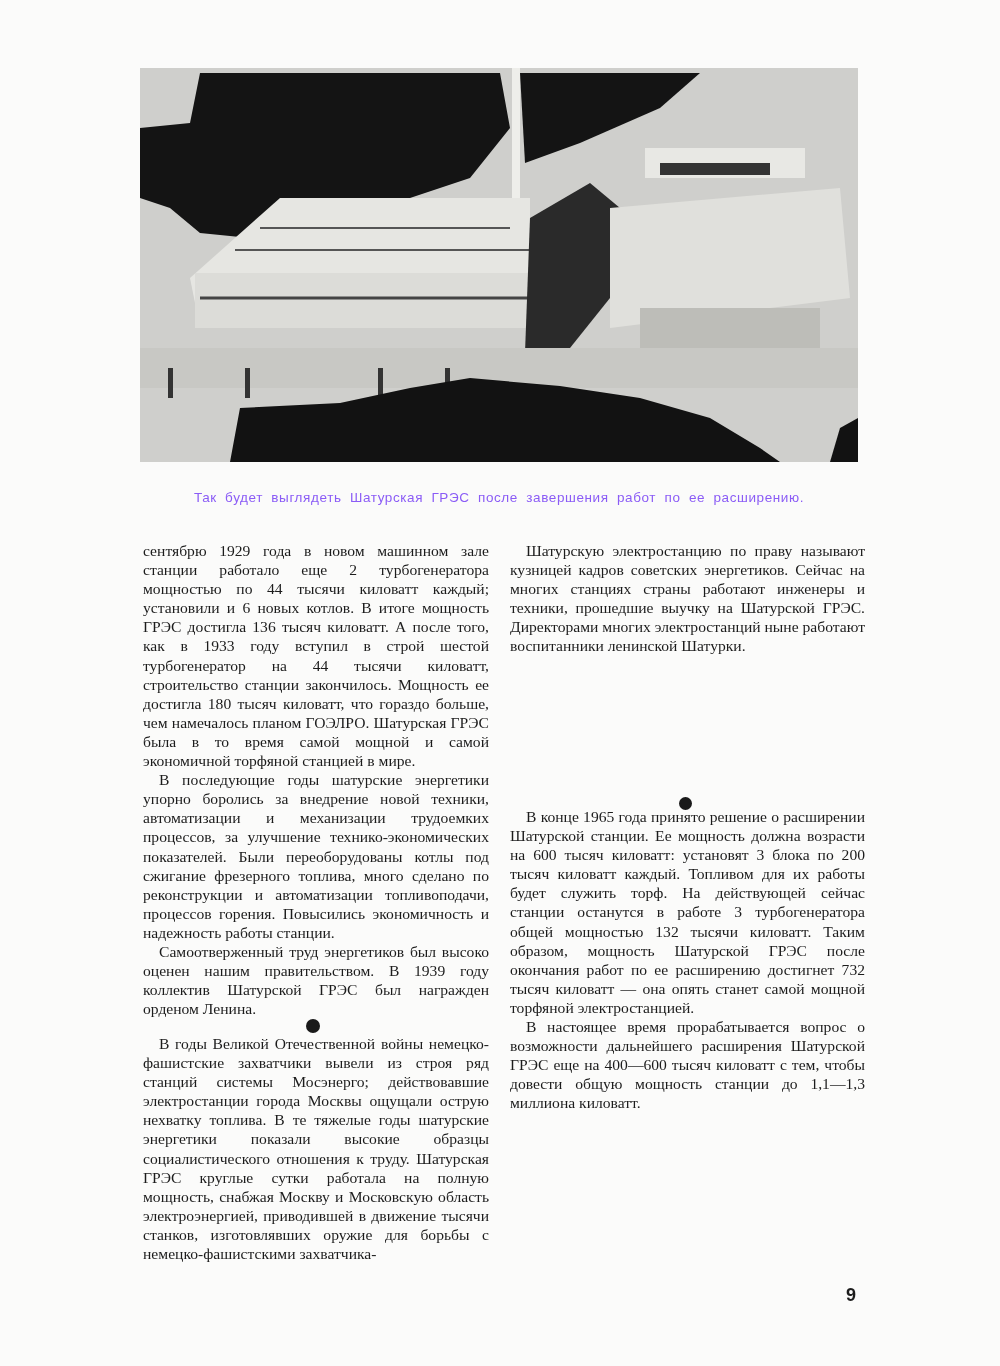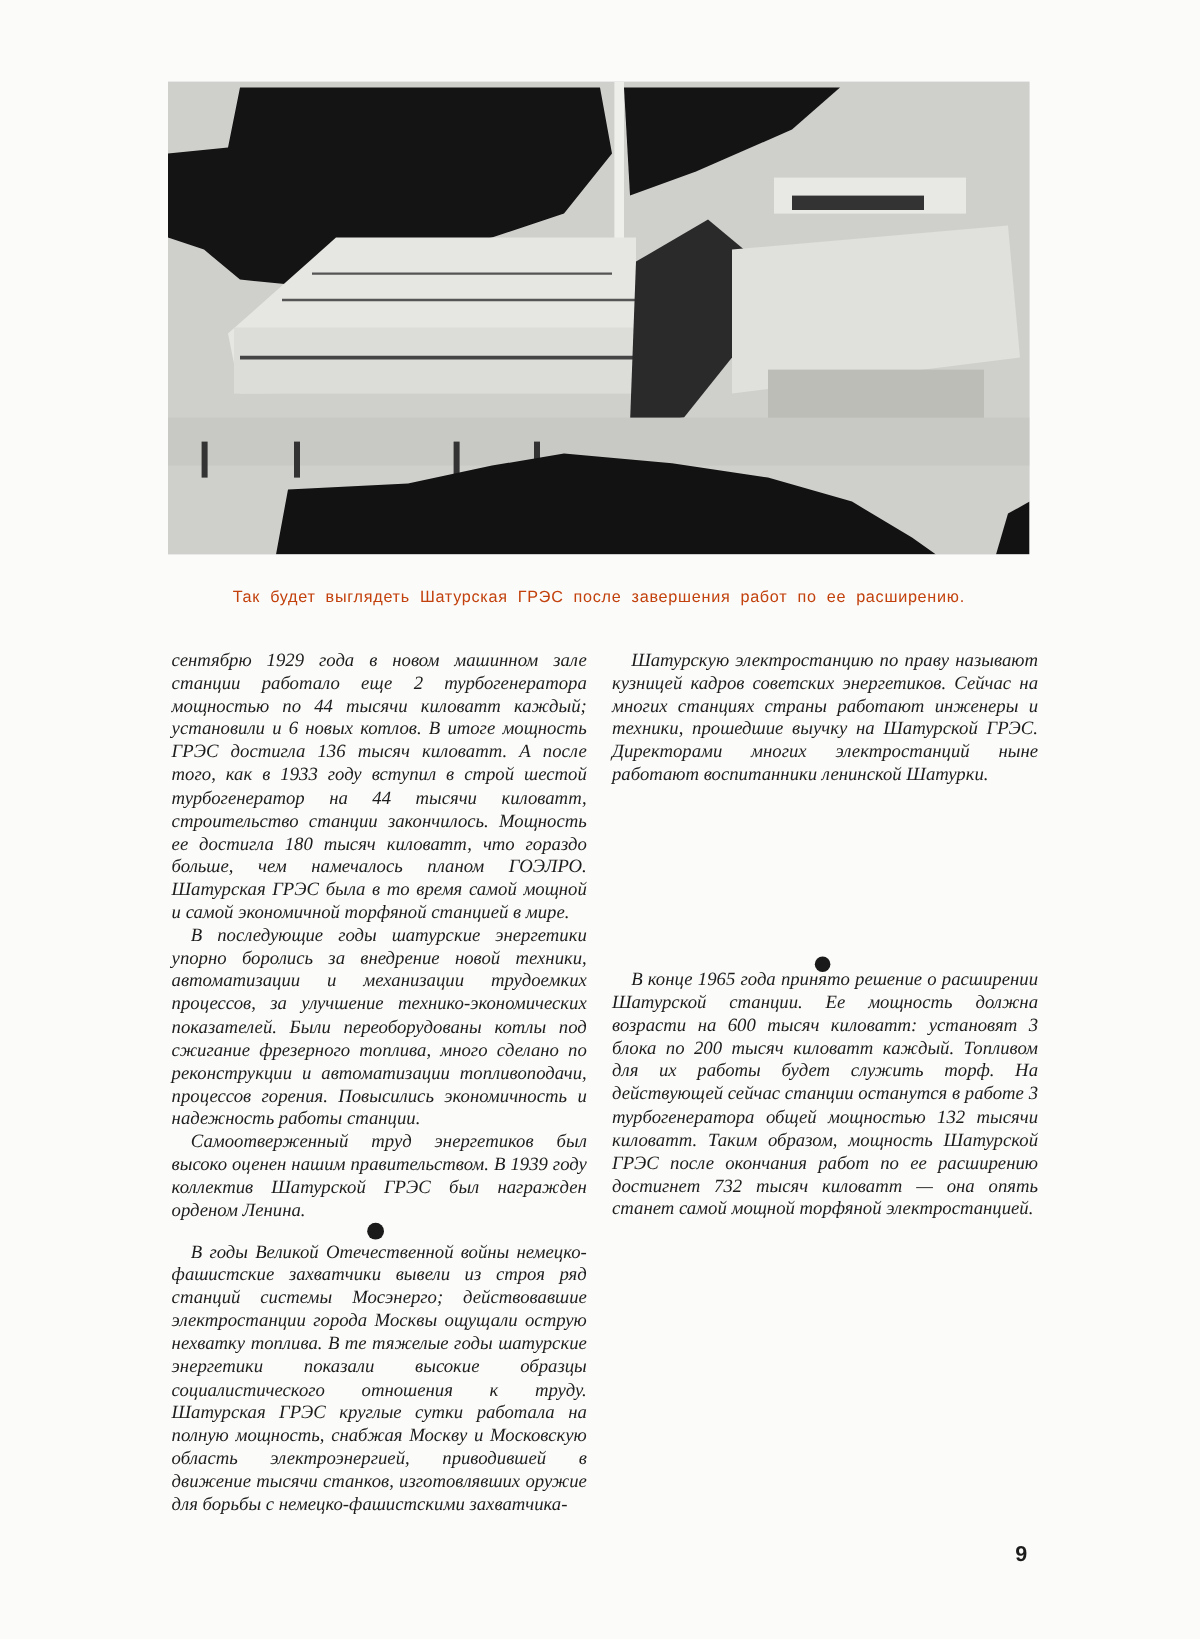--- a/index.html
+++ b/index.html
@@ -7,24 +7,24 @@
     width: 1000px; height: 1366px; background: #fbfbfa; position: relative; overflow: hidden;
     font-family: "Liberation Serif", "DejaVu Serif", serif; color: #1c1c1c;
   }
   .photo {
     position: absolute; left: 140px; top: 68px; width: 718px; height: 394px;
     background: #d8d8d6; overflow: hidden;
   }
   .photo svg { width: 100%; height: 100%; display: block; }
   .caption {
     position: absolute; left: 140px; top: 490px; width: 718px; text-align: center;
-    font-family: "Liberation Sans", "DejaVu Sans", sans-serif; font-size: 13.5px; letter-spacing: 0.6px; word-spacing: 4px; color: #c2410c;
+    font-family: "Liberation Sans", "DejaVu Sans", sans-serif; font-size: 13.5px; letter-spacing: 0.6px; word-spacing: 4px; color: #8b5cf6;
   }
   .col {
-    position: absolute; font-size: 15.6px; line-height: 19.1px; text-align: justify; font-style: italic;
+    position: absolute; font-size: 15.6px; line-height: 19.1px; text-align: justify;
   }
   .col p { margin: 0; text-indent: 0; }
   .col p.ind { text-indent: 16px; }
   .col-left { left: 143px; width: 346px; }
   .col-right { left: 510px; width: 355px; }
   .dot { position: absolute; width: 14px; height: 14px; border-radius: 50%; background: #1a1a1a; }
   .page-num {
     position: absolute; left: 846px; top: 1285px; font-family: "Liberation Sans", sans-serif; font-weight: bold; font-size: 18px;
   }
 </style>
@@ -82,15 +82,16 @@
 </div>
 
 <div class="col col-right" style="top:541px;">
   <p class="ind">Шатурскую электростанцию по праву называют кузницей кадров советских энергетиков. Сейчас на многих станциях страны работают инженеры и техники, прошедшие выучку на Шатурской ГРЭС. Директорами многих электростанций ныне работают воспитанники ленинской Шатурки.</p>
 </div>
 
 <div class="dot" style="left:679px; top:797px; width:13px; height:13px;"></div>
 
 <div class="col col-right" style="top:807px;">
   <p class="ind">В конце 1965 года принято решение о расширении Шатурской станции. Ее мощность должна возрасти на 600 тысяч киловатт: установят 3 блока по 200 тысяч киловатт каждый. Топливом для их работы будет служить торф. На действующей сейчас станции останутся в работе 3 турбогенератора общей мощностью 132 тысячи киловатт. Таким образом, мощность Шатурской ГРЭС после окончания работ по ее расширению достигнет 732 тысяч киловатт — она опять станет самой мощной торфяной электростанцией.</p>
+  <p class="ind">В настоящее время прорабатывается вопрос о возможности дальнейшего расширения Шатурской ГРЭС еще на 400—600 тысяч киловатт с тем, чтобы довести общую мощность станции до 1,1—1,3 миллиона киловатт.</p>
 </div>
 
 <div class="page-num">9</div>
 
 </body></html>

